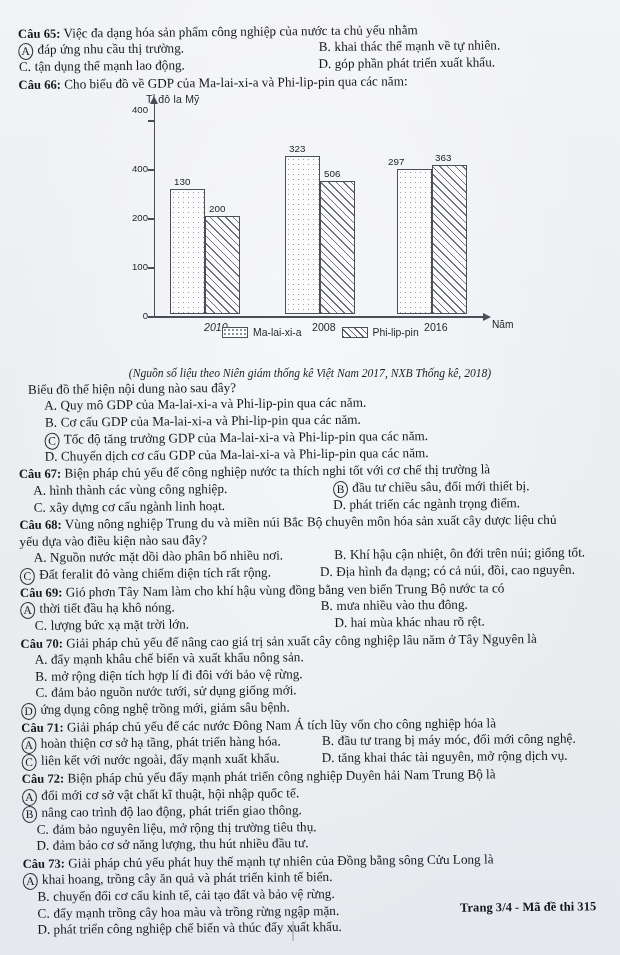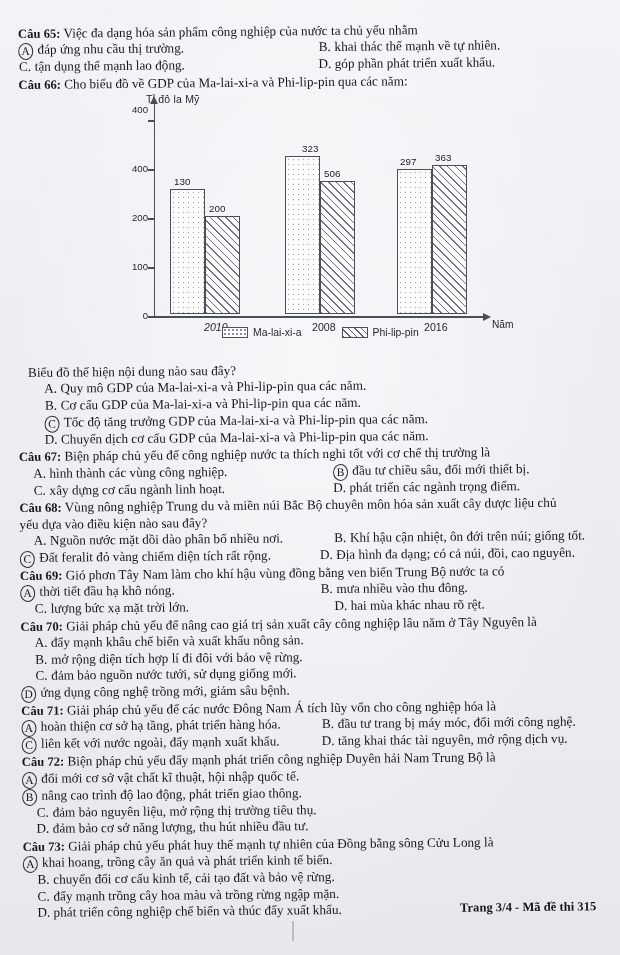--- a/index.html
+++ b/index.html
@@ -210,27 +210,27 @@
 
       <div class="plot">
 
         <div class="bar sA" style="left:16px;width:35px;height:125px;"></div>
         <div class="vlabel" style="left:20px;bottom:127px;">130</div>
 
         <div class="bar sB" style="left:51px;width:35px;height:98px;"></div>
         <div class="vlabel" style="left:55px;bottom:100px;">200</div>
 
         <div class="bar sA" style="left:131px;width:35px;height:158px;"></div>
-        <div class="vlabel" style="left:135px;bottom:160px;margin-left:13px;">323</div>
+        <div class="vlabel" style="left:135px;bottom:160px;">323</div>
 
         <div class="bar sB" style="left:166px;width:35px;height:133px;"></div>
         <div class="vlabel" style="left:170px;bottom:135px;">506</div>
 
         <div class="bar sA" style="left:243px;width:35px;height:145px;"></div>
-        <div class="vlabel" style="left:246px;bottom:147px;">297</div>
+        <div class="vlabel" style="left:234px;bottom:147px;">297</div>
 
         <div class="bar sB" style="left:278px;width:35px;height:149px;"></div>
         <div class="vlabel" style="left:281px;bottom:151px;">363</div>
       </div>
 
       <div class="xtxt" style="left:90px;font-style:italic;">2010</div>
       <div class="xtxt" style="left:198px;">2008</div>
       <div class="xtxt" style="left:310px;">2016</div>
       <div class="xaxisname">Năm</div>
 
@@ -240,20 +240,21 @@
           <span>Ma-lai-xi-a</span>
         </div>
         <div class="li">
           <span class="swatch sB"></span>
           <span>Phi-lip-pin</span>
         </div>
       </div>
     </div>
   </div>
 
+  <div class="source">(Nguồn số liệu theo Niên giám thống kê Việt Nam 2017, NXB Thống kê, 2018)</div>
 
   <div class="skew" style="margin-top:2px;">
 
     <div class="q">
       <div class="qline" style="padding-left:10px;">Biểu đồ thể hiện nội dung nào sau đây?</div>
       <div class="opt" style="padding-left:26px;">
         <span class="plain">A.</span>
         <span>Quy mô GDP của Ma-lai-xi-a và Phi-lip-pin qua các năm.</span>
       </div>
       <div class="opt" style="padding-left:26px;">

